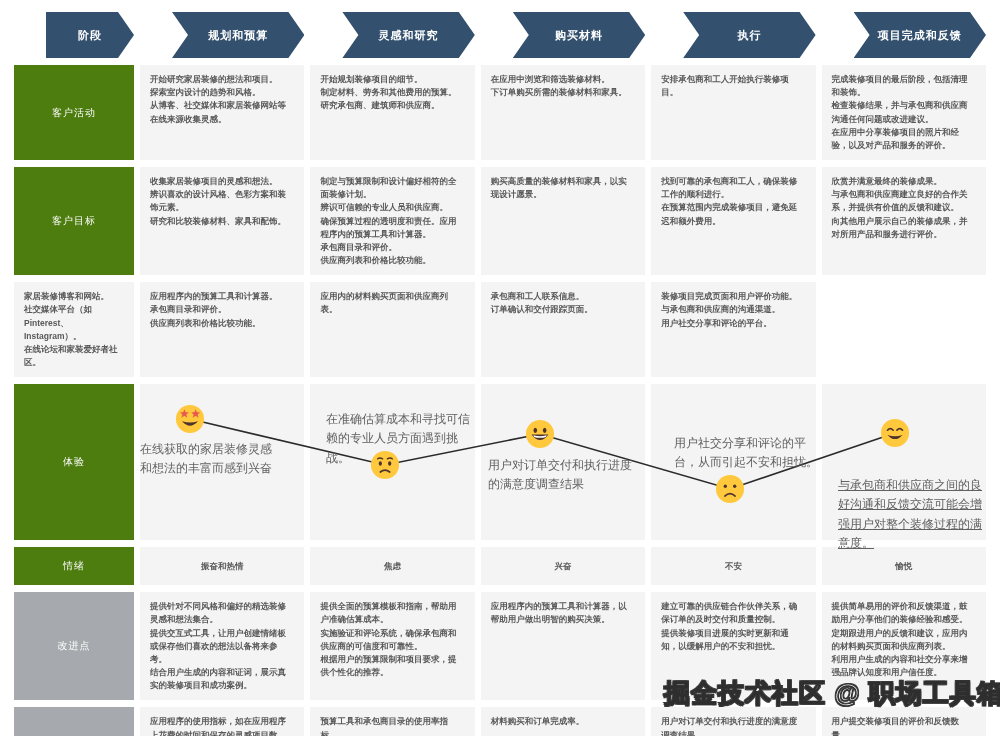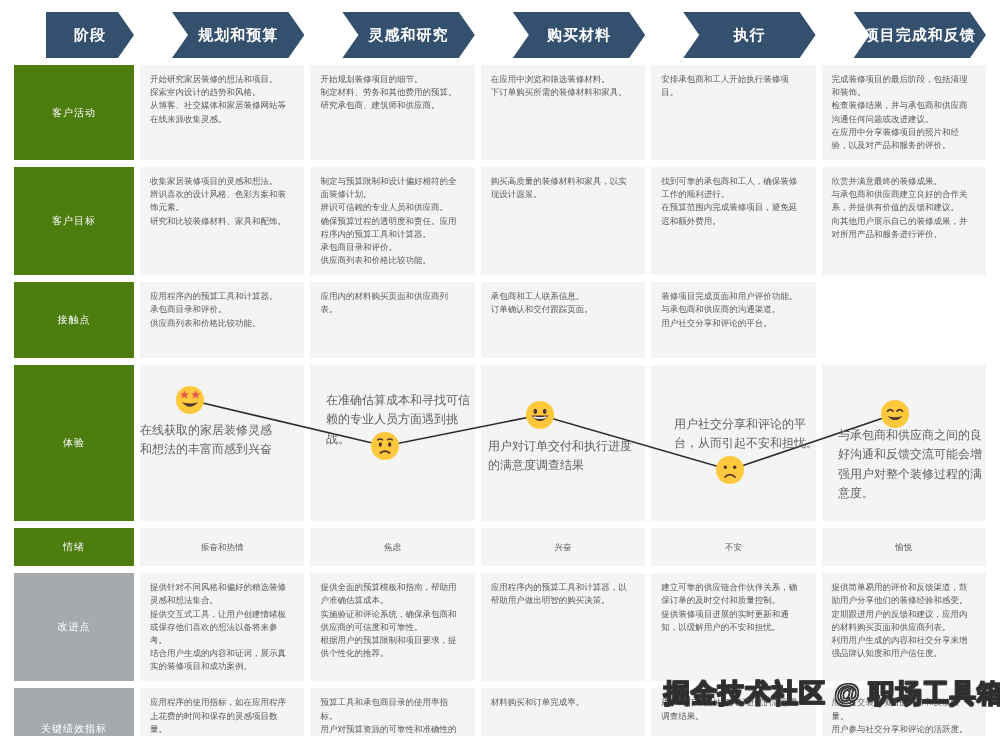--- a/index.html
+++ b/index.html
@@ -1,30 +1,30 @@
 <!DOCTYPE html>
 <html><head>
 <meta charset="utf-8">
 <style>
   html,body{margin:0;padding:0;background:#fff;}
   body{width:1000px;height:736px;font-family:"Liberation Sans","DejaVu Sans",sans-serif;position:relative;overflow:hidden;}
   .wrap{box-sizing:border-box;width:1000px;padding:12px 14px;position:relative;}
   .row{display:grid;grid-template-columns:120px repeat(5,1fr);gap:6px;margin-bottom:7px;}
   
   .arrow{background:#33506e;color:#fff;height:46px;display:flex;align-items:center;justify-content:center;
-         font-size:15px;font-weight:bold;letter-spacing:1px;
+         font-size:11px;font-weight:bold;letter-spacing:1px;
          clip-path:polygon(0 0,calc(100% - 16px) 0,100% 50%,calc(100% - 16px) 100%,0 100%,16px 50%);margin-left:32px;}
   .arrow.first{clip-path:polygon(0 0,calc(100% - 16px) 0,100% 50%,calc(100% - 16px) 100%,0 100%);}
   
   .lbl{display:flex;align-items:center;justify-content:center;color:#fff;font-size:10px;letter-spacing:1px;}
   .lbl.blue{background:#4d7c0f;}
   .lbl.gray{background:#a6a9ad;}
   
   .cell{background:#f4f4f5;color:#595959;font-size:8.5px;line-height:1.55;padding:8px 10px;
-        white-space:pre-line;box-sizing:border-box;}
+        white-space:pre-line;box-sizing:border-box;font-weight:bold;}
   .r1 .cell,.r1 .lbl{min-height:76px;}
   .r2 .cell,.r2 .lbl{min-height:74px;}
   .r3 .cell,.r3 .lbl{min-height:76px;}
   .r6 .cell,.r6 .lbl{min-height:86px;}
   .r7 .cell,.r7 .lbl{min-height:52px;}
   
   .exp{position:relative;}
   .exp .cell{min-height:156px;}
   .exp .lbl{min-height:156px;}
   .overlay{position:absolute;inset:0;pointer-events:none;}
@@ -81,21 +81,23 @@
 供应商列表和价格比较功能。</div>
     <div class="cell">购买高质量的装修材料和家具，以实现设计愿景。</div>
     <div class="cell">找到可靠的承包商和工人，确保装修工作的顺利进行。
 在预算范围内完成装修项目，避免延迟和额外费用。</div>
     <div class="cell">欣赏并满意最终的装修成果。
 与承包商和供应商建立良好的合作关系，并提供有价值的反馈和建议。
 向其他用户展示自己的装修成果，并对所用产品和服务进行评价。</div>
   </div>
 
   <div class="row r3">
-    <div class="lbl blue">接触点</div>
+    <div class="cell">家居装修博客和网站。
+社交媒体平台（如Pinterest、Instagram）。
+在线论坛和家装爱好者社区。</div>
     <div class="cell">应用程序内的预算工具和计算器。
 承包商目录和评价。
 供应商列表和价格比较功能。</div>
     <div class="cell">应用内的材料购买页面和供应商列表。</div>
     <div class="cell">承包商和工人联系信息。
 订单确认和交付跟踪页面。</div>
     <div class="cell">装修项目完成页面和用户评价功能。
 与承包商和供应商的沟通渠道。
 用户社交分享和评论的平台。</div>
   </div>
@@ -158,21 +160,21 @@
           <path d="M8 13 Q11 9.5 14 13" stroke="#4e342e" stroke-width="1.8" fill="none" stroke-linecap="round"></path>
           <path d="M18 13 Q21 9.5 24 13" stroke="#4e342e" stroke-width="1.8" fill="none" stroke-linecap="round"></path>
           <path d="M8 18 Q16 27 24 18 Q16 20.8 8 18 Z" fill="#4e342e"></path>
         </svg>
       </div>
 
       <div class="exp-text" style="left:126px;top:56px;width:134px;">在线获取的家居装修灵感和想法的丰富而感到兴奋</div>
       <div class="exp-text" style="left:312px;top:26px;width:155px;">在准确估算成本和寻找可信赖的专业人员方面遇到挑战。</div>
       <div class="exp-text" style="left:474px;top:72px;width:145px;">用户对订单交付和执行进度的满意度调查结果</div>
       <div class="exp-text" style="left:660px;top:50px;width:150px;">用户社交分享和评论的平台，从而引起不安和担忧。</div>
-      <div class="exp-text" style="left:824px;top:61px;width:155px;">与承包商和供应商之间的良好沟通和反馈交流可能会增强用户对整个装修过程的满意度。</div>
+      <div class="exp-text" style="left:824px;top:92px;width:155px;text-decoration:underline;">与承包商和供应商之间的良好沟通和反馈交流可能会增强用户对整个装修过程的满意度。</div>
     </div>
   </div>
 
   <div class="row r5">
     <div class="lbl blue">情绪</div>
     <div class="cell">振奋和热情</div>
     <div class="cell">焦虑</div>
     <div class="cell">兴奋</div>
     <div class="cell">不安</div>
     <div class="cell">愉悦</div>

